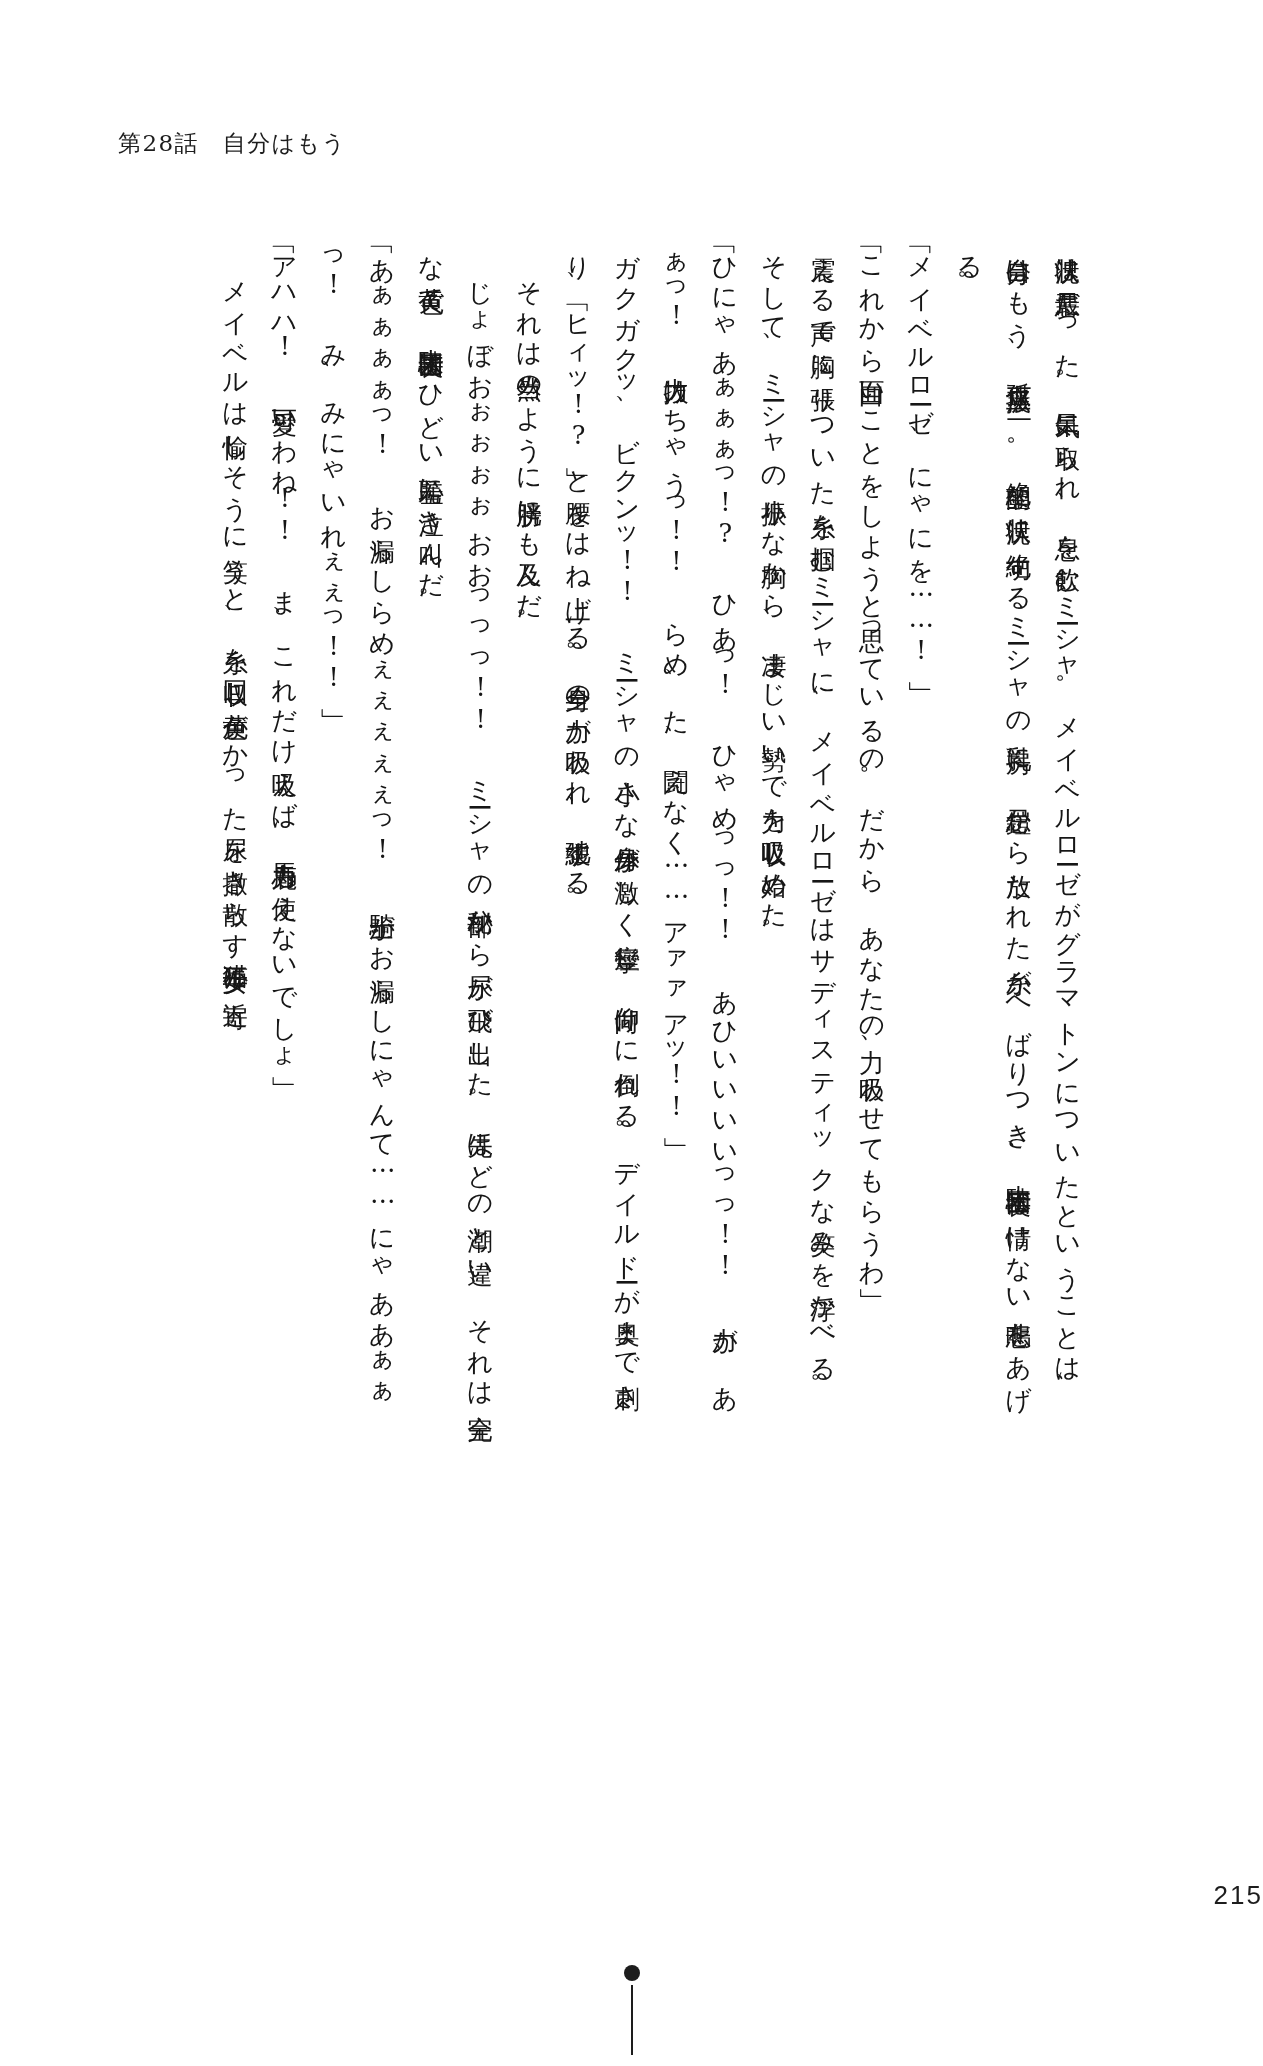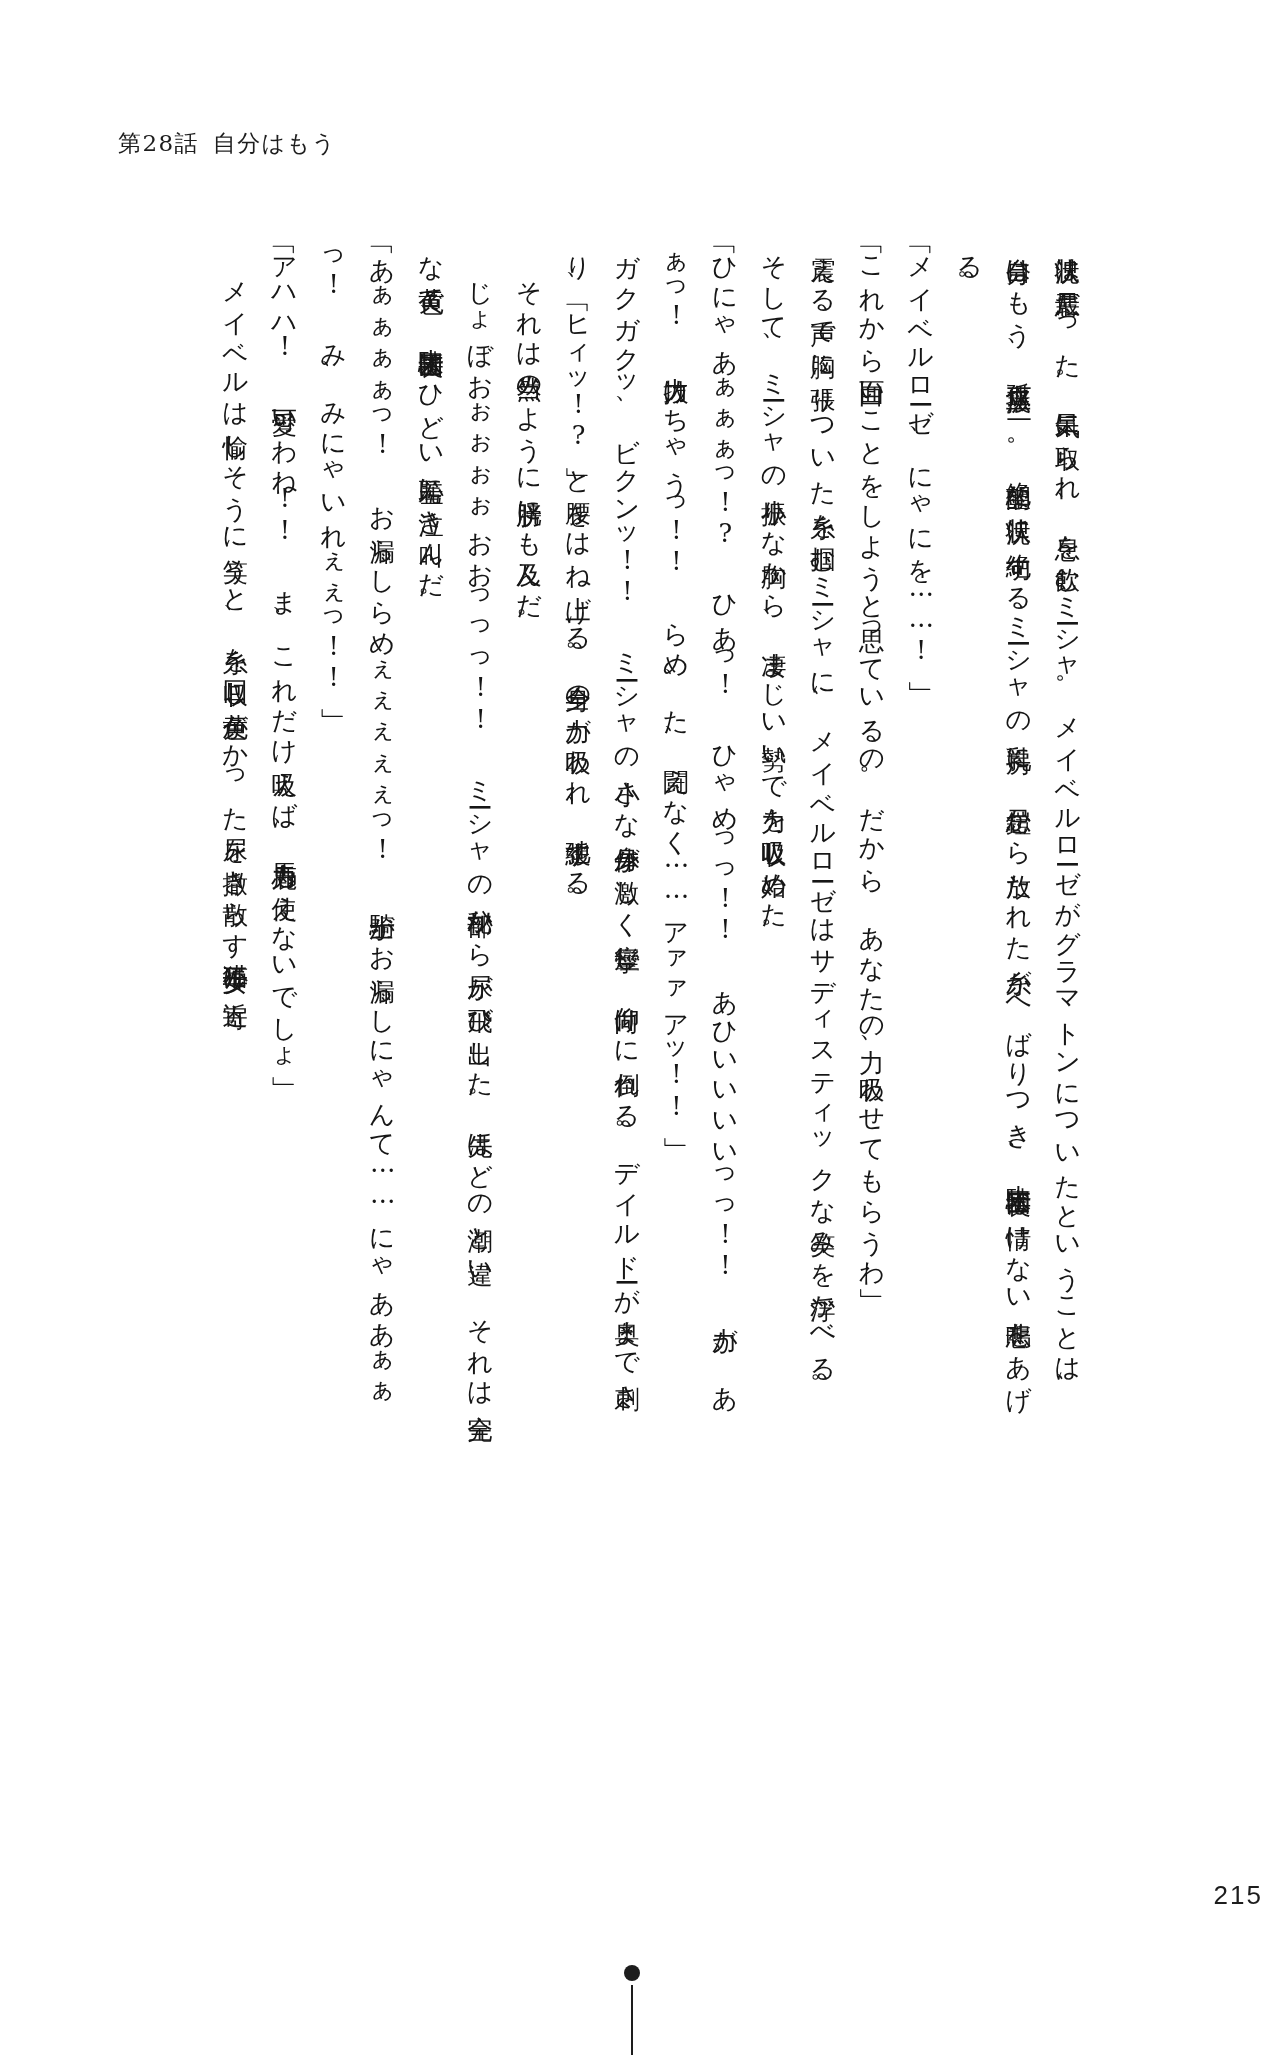--- a/index.html
+++ b/index.html
@@ -26,21 +26,21 @@
   .running-head {
     position: absolute;
     top: 128px;
     left: 118px;
     font-size: 23px;
     letter-spacing: 0.06em;
     color: #1d1d1d;
     white-space: nowrap;
     font-family: "DejaVu Serif", "Liberation Serif", serif;
   }
-  .running-head .chapter-no { margin-right: 14px; }
+  .running-head .chapter-no { margin-right: 24px; }
 
   
   .body-area {
     position: absolute;
     top: 238px;
     left: 92px;
     width: 1000px;
     height: 1160px;
   }
   .vtext {

